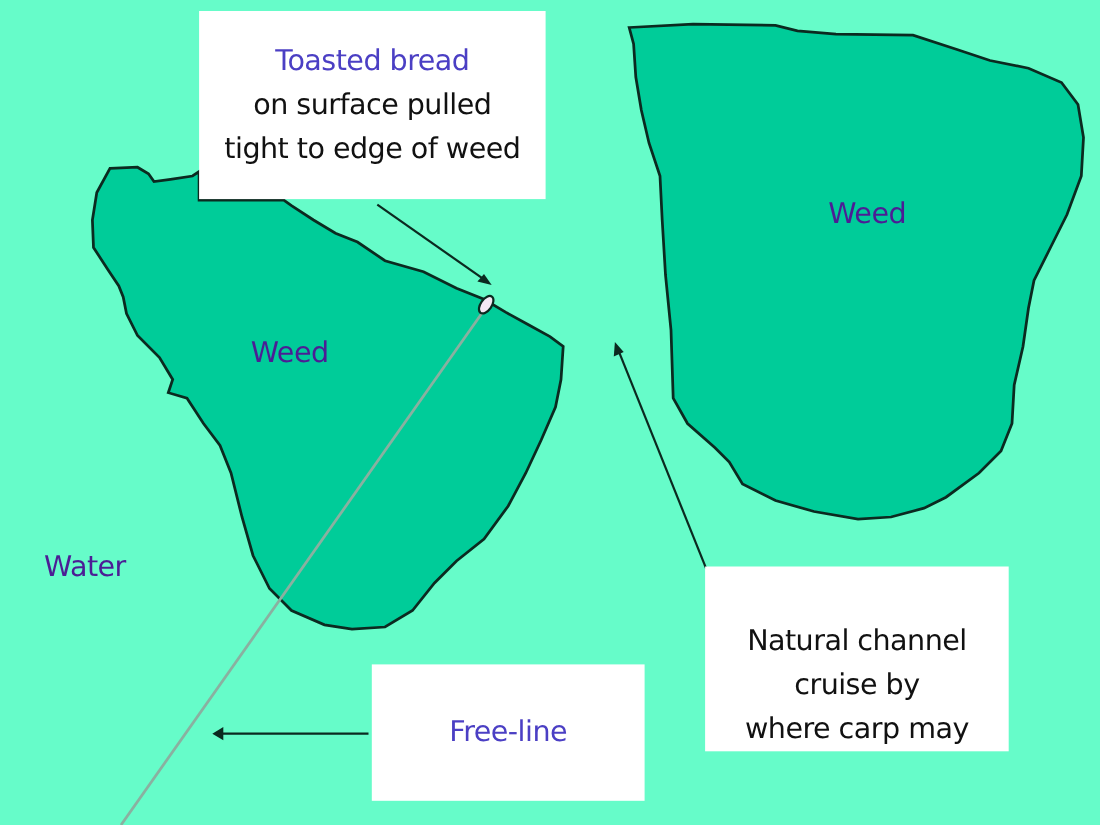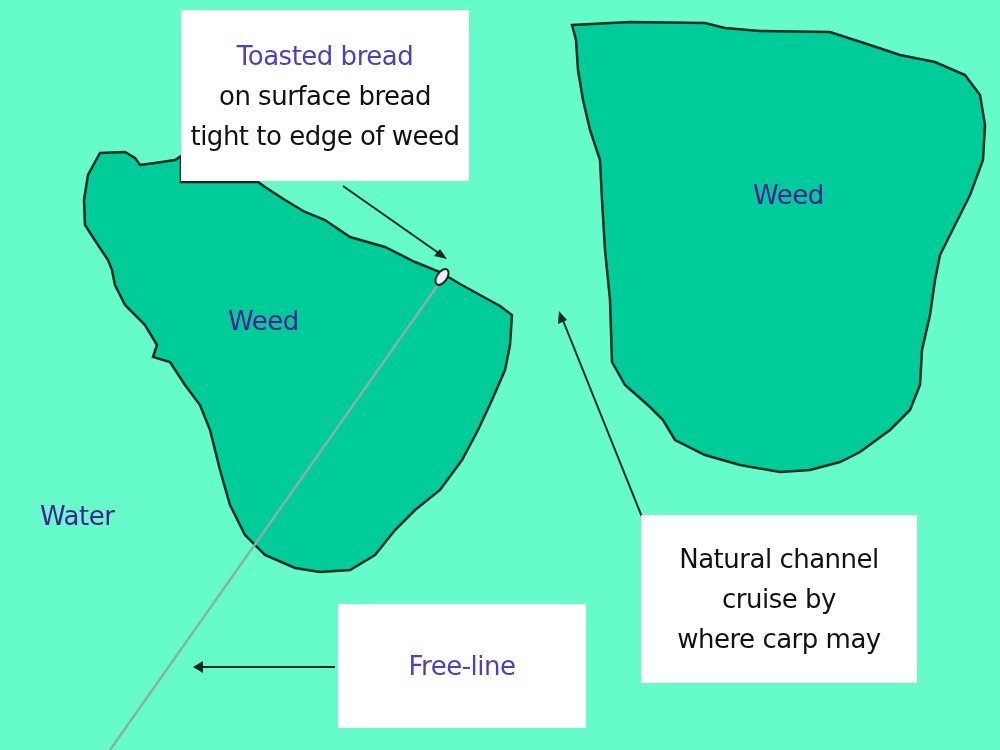--- a/index.html
+++ b/index.html
@@ -49,27 +49,27 @@
   <polygon points="559,311 558,324 567,320" fill="#0b2a20"></polygon>
 
   <line x1="335" y1="667" x2="200" y2="667" stroke="#0b2a20" stroke-width="2"></line>
   <polygon points="193,667 203,661 203,673" fill="#0b2a20"></polygon>
 </svg>
 
 <div class="label" style="left:40px; top:501px;">Water</div>
 <div class="label" style="left:228px; top:306px;">Weed</div>
 <div class="label" style="left:753px; top:180px;">Weed</div>
 
-<div class="box" style="left:181px; top:10px; width:288px; height:171px;">
+<div class="box" style="left:181px; top:10px; width:315px; height:171px;">
   <div class="hl">Toasted bread</div>
-  <div>on surface bread</div>
+  <div>on surface pulled</div>
   <div>tight to edge of weed</div>
 </div>
 
-<div class="box" style="left:641px; top:515px; width:276px; height:168px;">
+<div class="box" style="left:641px; top:515px; width:276px; height:168px;justify-content:flex-end;">
   <div>Natural channel</div>
   <div>cruise by</div>
   <div>where carp may</div>
 </div>
 
 <div class="box" style="left:338px; top:604px; width:248px; height:124px; flex-direction:row;text-align:center;">
   <span class="hl">Free-line</span>
 </div>
 
 </body></html>

